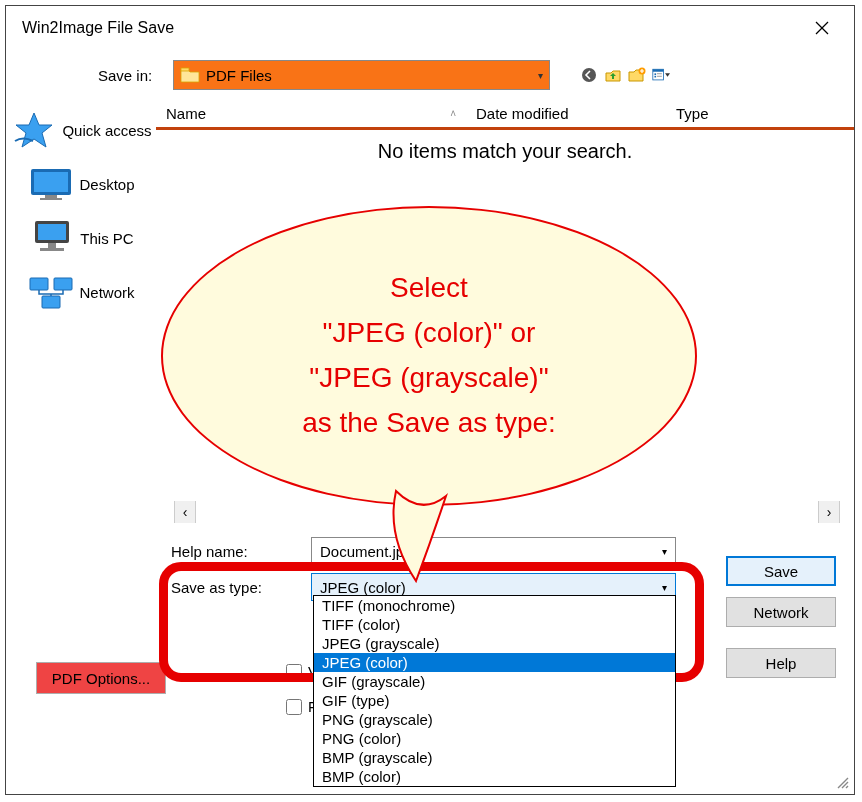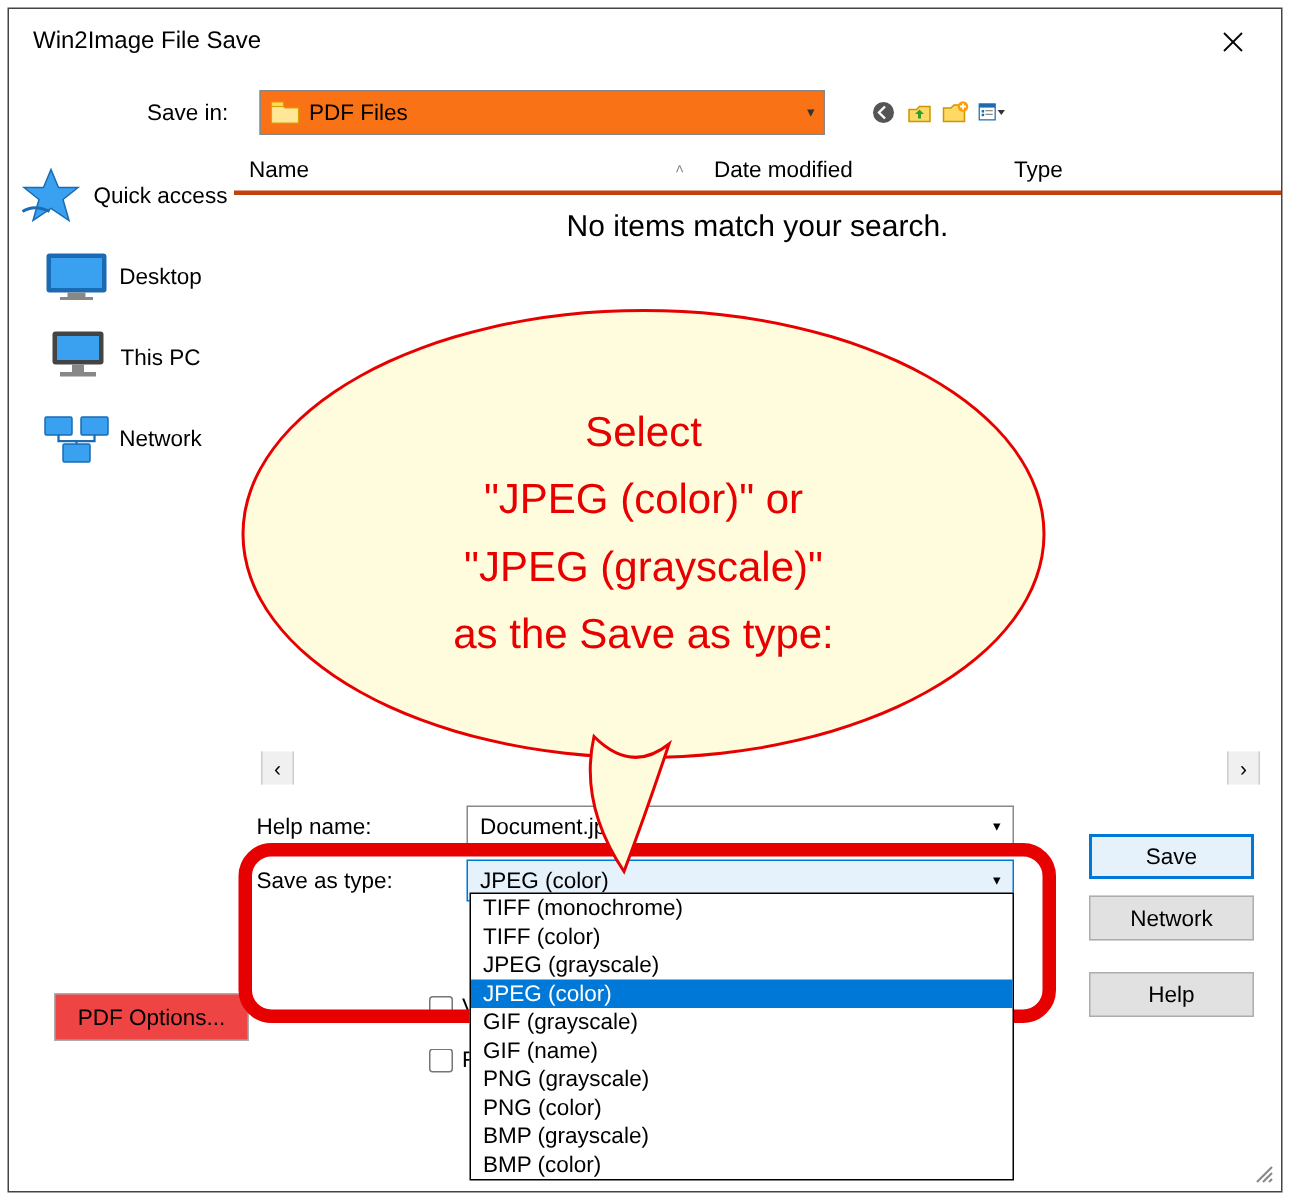--- a/index.html
+++ b/index.html
@@ -222,21 +222,21 @@
     <input type="checkbox" style="">
     <span>F</span>
   </div>
 
   <div class="dropdown-list">
     <div class="item">TIFF (monochrome)</div>
     <div class="item">TIFF (color)</div>
     <div class="item">JPEG (grayscale)</div>
     <div class="item highlight">JPEG (color)</div>
     <div class="item">GIF (grayscale)</div>
-    <div class="item">GIF (name)</div>
+    <div class="item">GIF (type)</div>
     <div class="item">PNG (grayscale)</div>
     <div class="item">PNG (color)</div>
     <div class="item">BMP (grayscale)</div>
     <div class="item">BMP (color)</div>
   </div>
 
   <div class="action-btns">
     <div class="btn default">Save</div>
     <div class="btn">Network</div>
     <div class="btn" style="margin-top:10px">Help</div>

